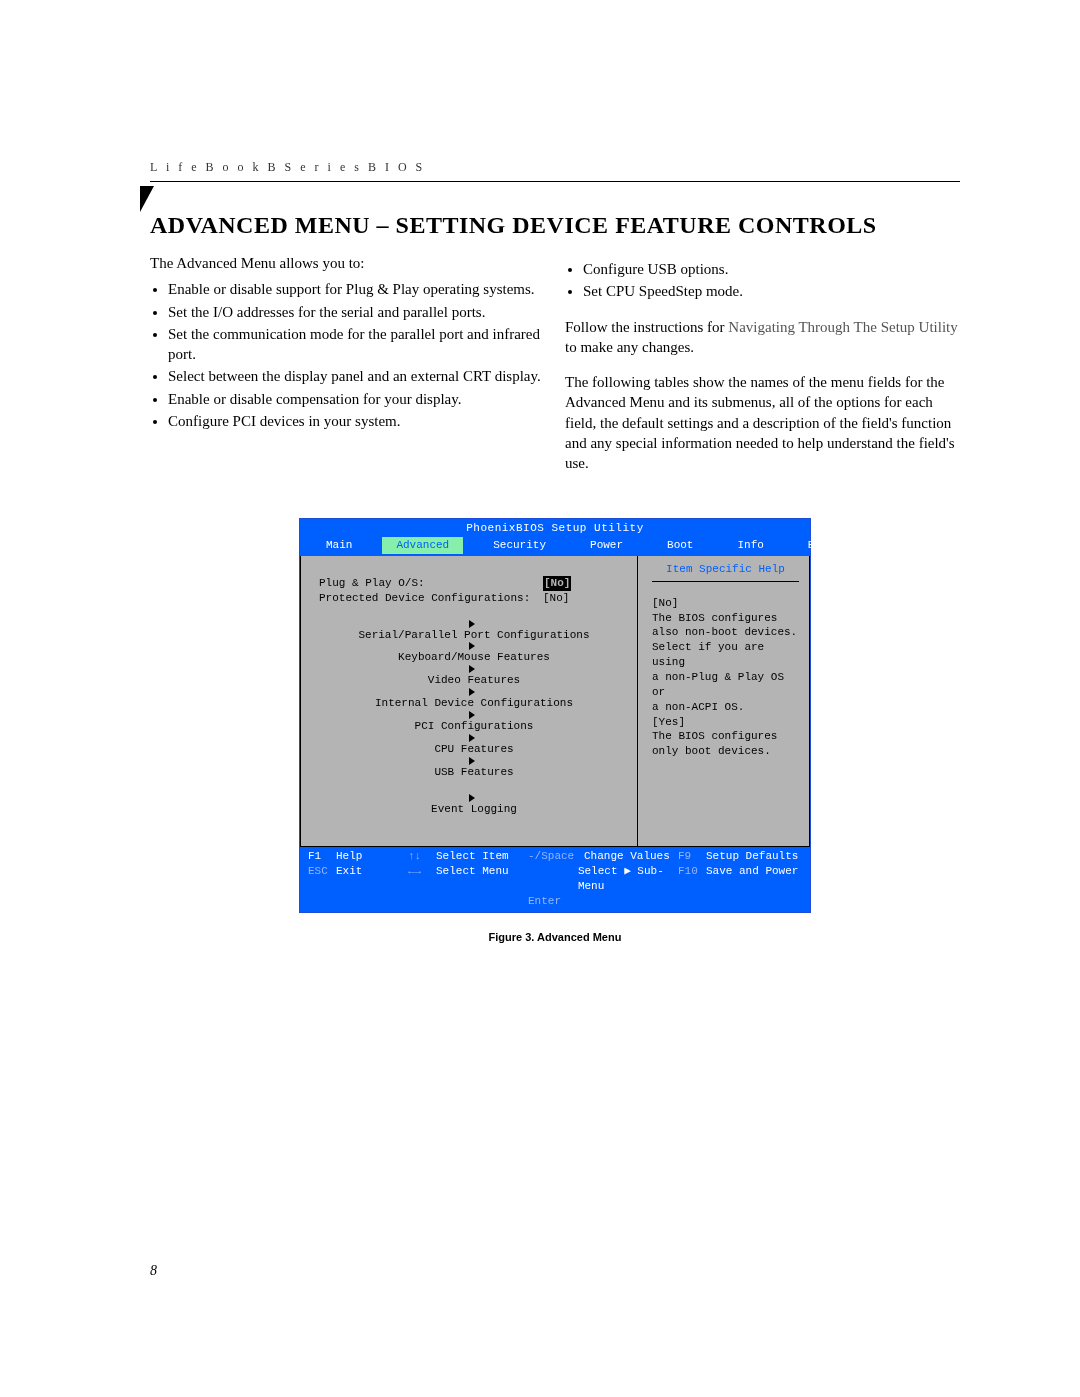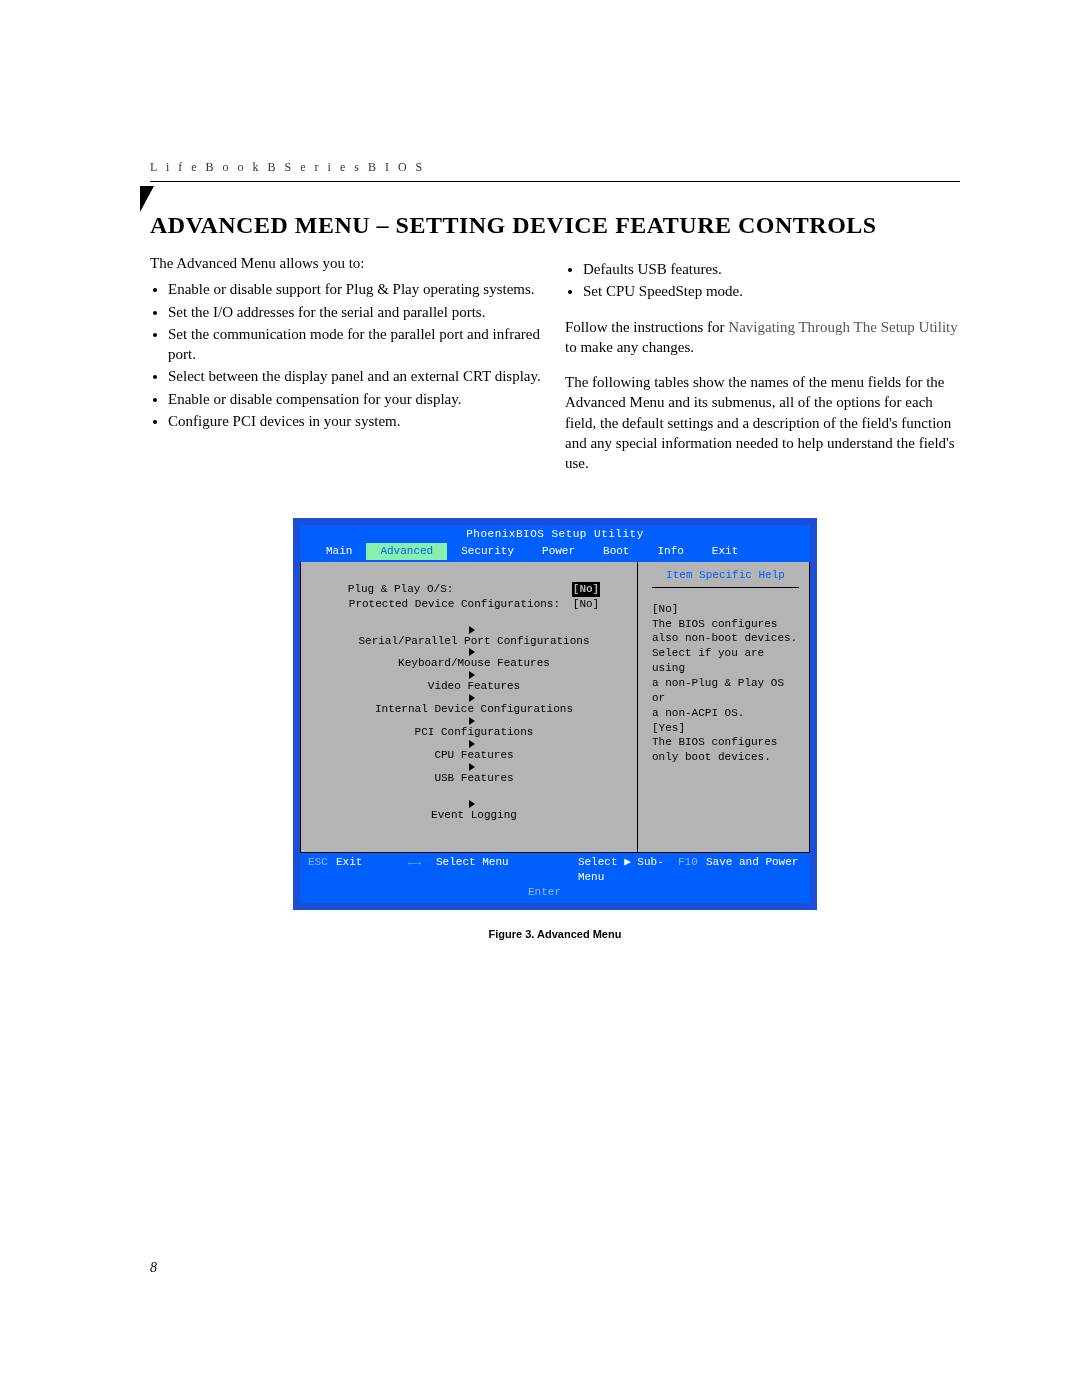--- a/index.html
+++ b/index.html
@@ -60,39 +60,39 @@
   .link { color: #555; }
   
   .bios-wrap {
     display: flex;
     justify-content: center;
     margin-top: 30px;
   }
   .bios {
     width: 510px;
     background: #b0b0b0;
-    border: 7px solid #1d4ed8;
+    border: 1px solid #1d4ed8;
     font-family: 'Courier New', monospace;
     font-size: 11px;
     line-height: 1.35;
   }
   .bios-title {
     background: #0060ff;
     color: #fff;
     text-align: center;
     padding: 2px 0 1px 0;
     font-weight: normal;
     letter-spacing: 0.5px;
   }
   .bios-tabs {
     background: #0060ff;
     color: #fff;
     display: flex;
     padding: 0 12px 2px 12px;
-    gap: 0;
+    gap: 16px;
   }
   .bios-tab {
     padding: 1px 14px;
   }
   .bios-tab.active {
     background: #86efac;
     color: #0060ff;
   }
   .bios-body {
     display: flex;
@@ -118,21 +118,20 @@
     color: #0060ff;
     margin-bottom: 4px;
   }
   .bios-right .help-divider {
     border-top: 1px solid #000;
     margin-bottom: 14px;
   }
   .field-row {
     display: flex;
     margin-bottom: 0;
-    justify-content: center;
   }
   .field-label { flex: 0 0 220px; }
   .field-val {
     margin-left: 4px;
   }
   .field-val .bracket-sel {
     display: inline-block;
     background: #000;
     color: #b4b4b4;
     padding: 0 1px;
@@ -199,21 +198,21 @@
         <li>Enable or disable support for Plug &amp; Play operating systems.</li>
         <li>Set the I/O addresses for the serial and parallel ports.</li>
         <li>Set the communication mode for the parallel port and infrared port.</li>
         <li>Select between the display panel and an external CRT display.</li>
         <li>Enable or disable compensation for your display.</li>
         <li>Configure PCI devices in your system.</li>
       </ul>
     </div>
     <div class="col">
       <ul>
-        <li>Defaults USB features.</li>
+        <li>Configure USB options.</li>
         <li>Set CPU SpeedStep mode.</li>
       </ul>
       <p>
         <span>Follow the instructions for </span><span class="link">Navigating Through The Setup Utility</span><span> to make any changes.</span>
       </p>
       <p>The following tables show the names of the menu fields for the Advanced Menu and its submenus, all of the options for each field, the default settings and a description of the field's function and any special information needed to help understand the field's use.</p>
     </div>
   </div>
 
   <div class="bios-wrap">
@@ -289,20 +288,38 @@
             <div></div>
             <div>[Yes]</div>
             <div>The BIOS configures</div>
             <div>only boot devices.</div>
           </div>
         </div>
       </div>
       <div class="bios-footer">
         <div class="frow">
           <span class="fseg fseg1">
+              <span class="fk">F1</span>
+              <span class="flabel">Help</span>
+            </span>
+          <span class="fseg fseg2">
+              <span class="fk fk-dim">↑↓</span>
+              <span class="flabel">Select Item</span>
+            </span>
+          <span class="fseg fseg3">
+              <span class="fk fk-dim" style="width:56px;">-/Space</span>
+              <span class="flabel">Change Values</span>
+            </span>
+          <span class="fseg fseg4">
+              <span class="fk fk-dim">F9</span>
+              <span class="flabel">Setup Defaults</span>
+            </span>
+        </div>
+        <div class="frow">
+          <span class="fseg fseg1">
               <span class="fk fk-dim">ESC</span>
               <span class="flabel">Exit</span>
             </span>
           <span class="fseg fseg2">
               <span class="fk fk-dim">←→</span>
               <span class="flabel">Select Menu</span>
             </span>
           <span class="fseg fseg3">
               <span class="fk fk-dim" style="width:56px;margin-top:30px;">Enter</span>
               <span class="flabel">Select ▶ Sub-Menu</span>

